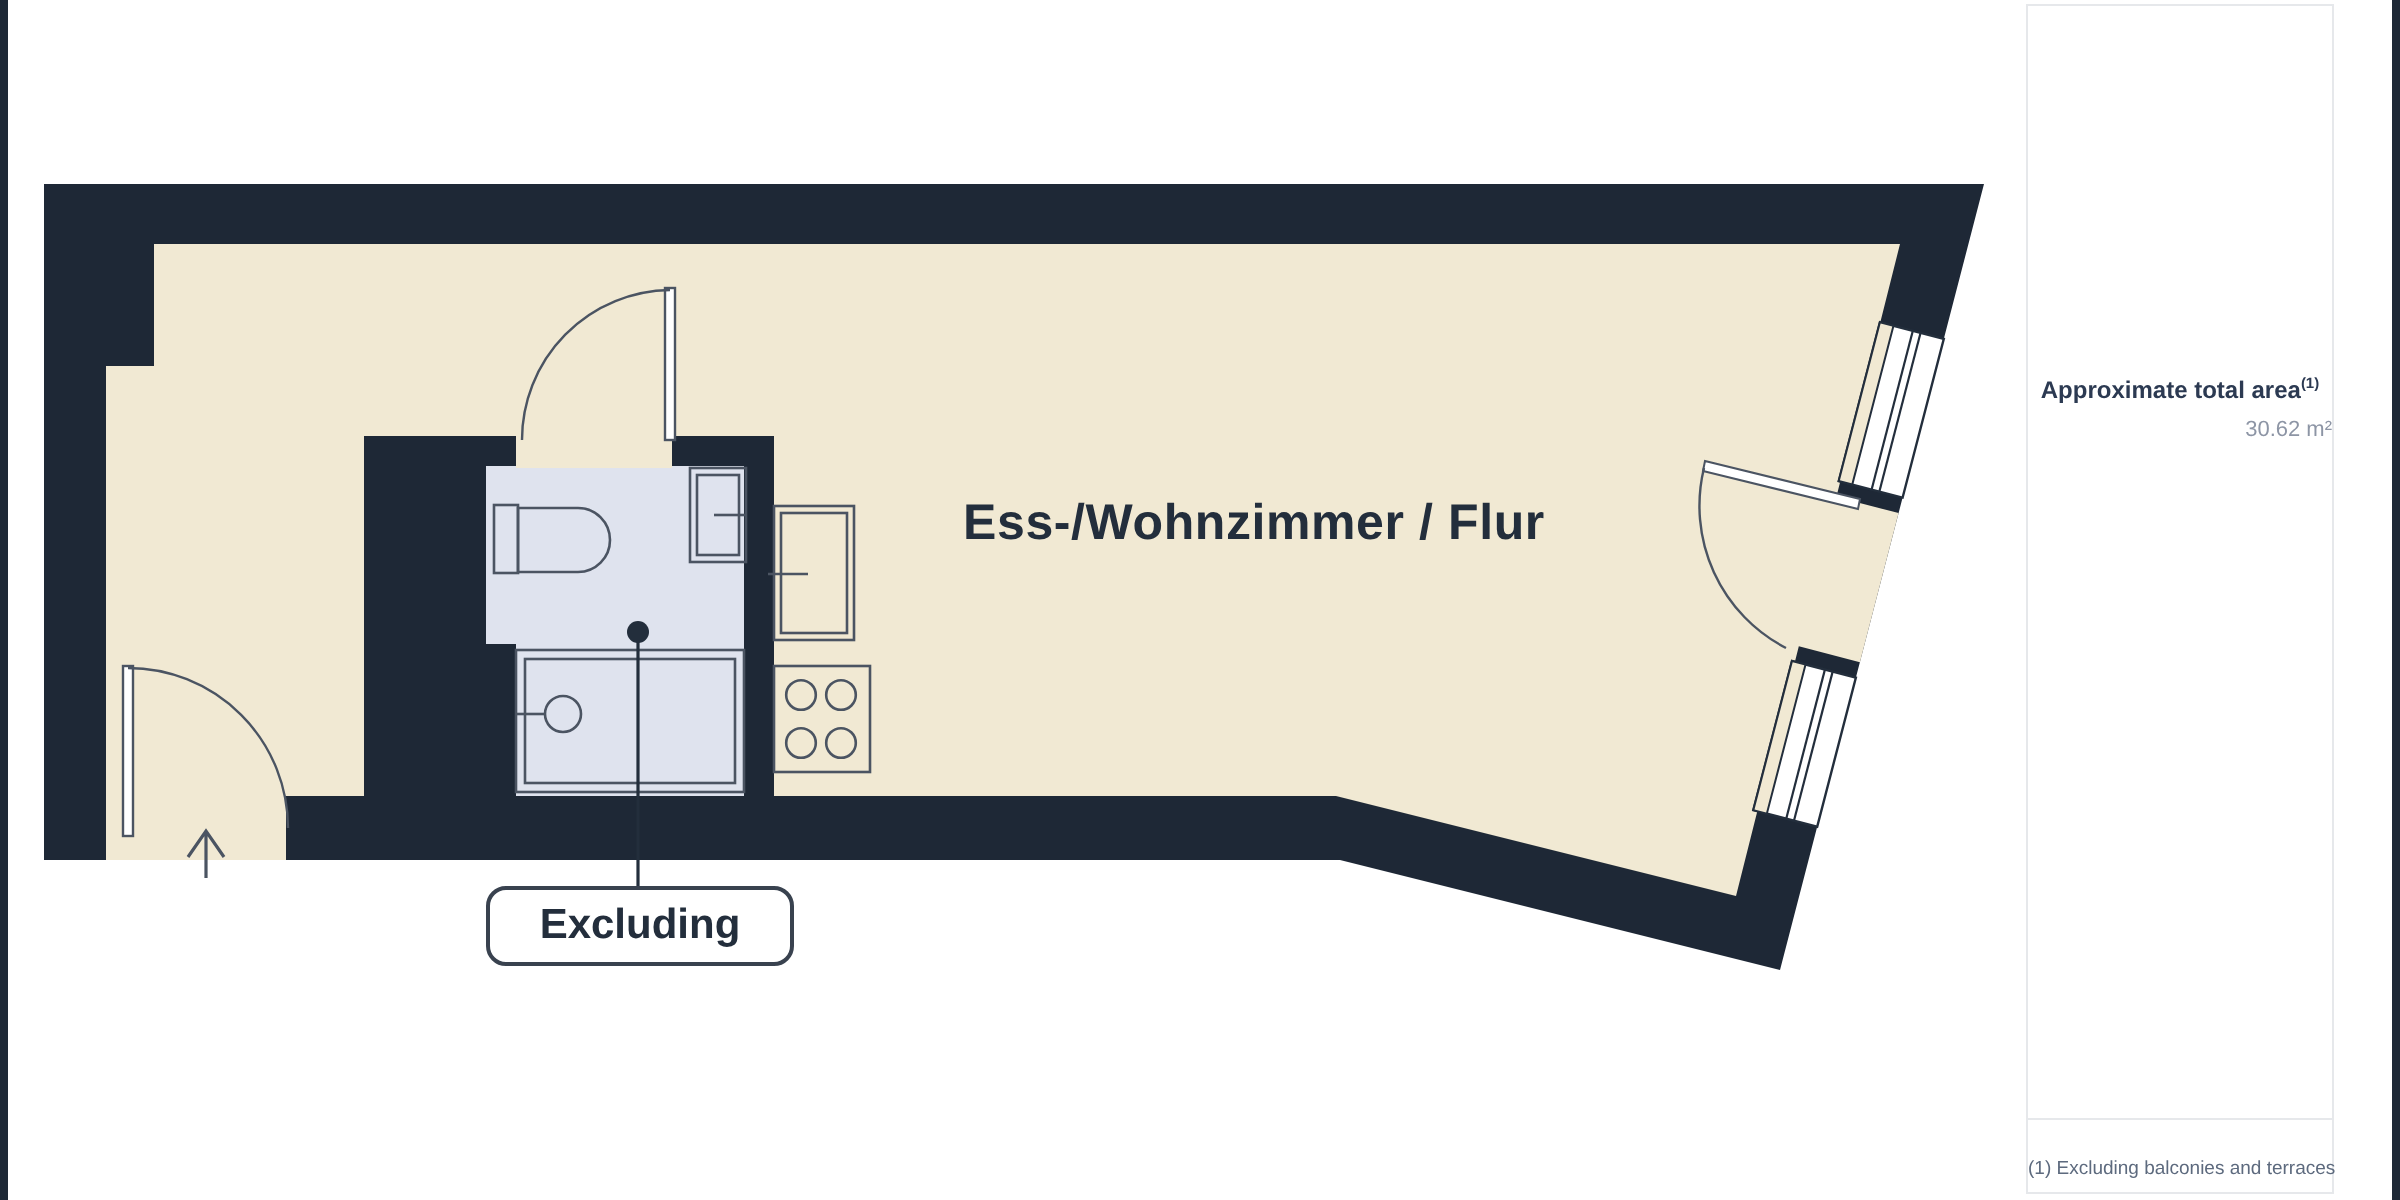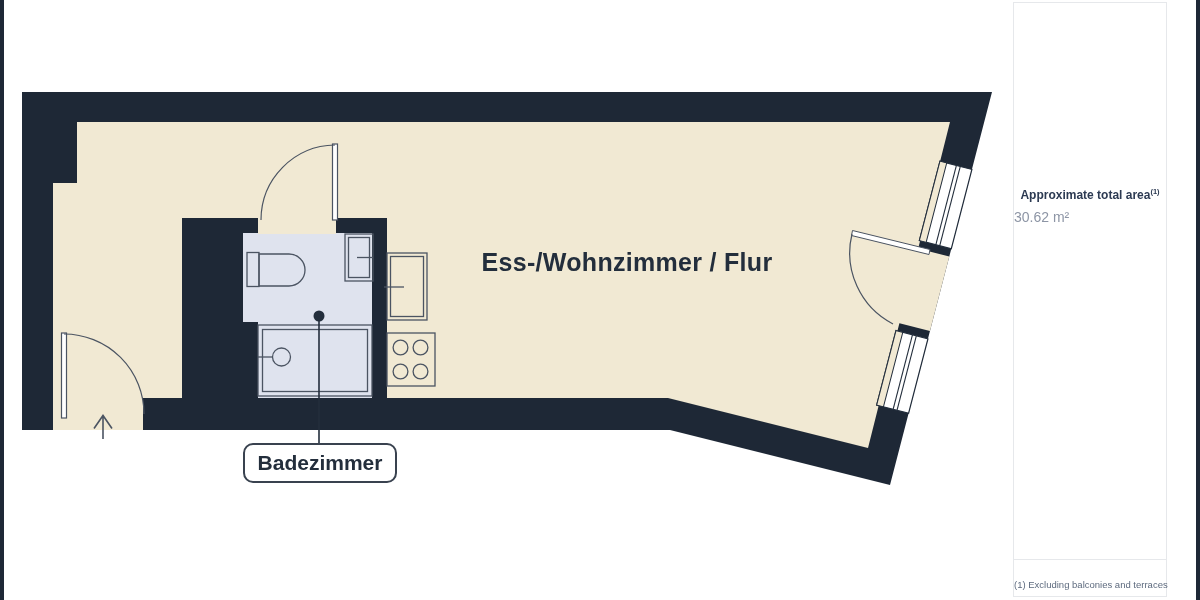--- a/index.html
+++ b/index.html
@@ -28,21 +28,21 @@
   .sidebar{
     position:absolute;left:1013px;top:2px;width:154px;height:595px;
     background:#ffffff;border:1px solid var(--panel-border,#e6e8eb);box-sizing:border-box;
   }
   .area-title{
     margin-top:184px;text-align:center;font-size:12px;font-weight:bold;
     color:var(--sidebar-title,#2c3a52);
   }
   .area-title sup{font-size:7.5px;font-weight:bold;}
   .area-value{
-    margin-top:7px;text-align:left;font-size:14px;
+    margin-top:7px;text-align:right;font-size:11px;
     color:var(--muted,#8d95a5);
   }
   .sidebar-footer{
     position:absolute;left:0;right:0;top:556px;bottom:0;
     border-top:1px solid var(--panel-border,#e6e8eb);
   }
   .footnote{
     margin-top:19px;text-align:center;font-size:9.5px;
     color:var(--footnote,#5d6a7e);white-space:nowrap;
   }
@@ -132,21 +132,21 @@
 
       <g>
         <line x1="319" y1="320" x2="319" y2="446" stroke="var(--line-dark)" stroke-width="1.6"></line>
         <circle cx="319" cy="316" r="5.5" fill="var(--line-dark)"></circle>
       </g>
     </svg>
 
     <div class="room-label">Ess-/Wohnzimmer / Flur</div>
 
     <div class="bath-label">
-      <span>Badezimmer</span>
+      <span>Excluding</span>
     </div>
   </div>
 
   <aside class="sidebar">
     <div class="area-title">
       <span>Approximate total area</span><sup>(1)</sup>
     </div>
     <div class="area-value">30.62 m²</div>
     <div class="sidebar-footer">
       <div class="footnote">(1) Excluding balconies and terraces</div>

